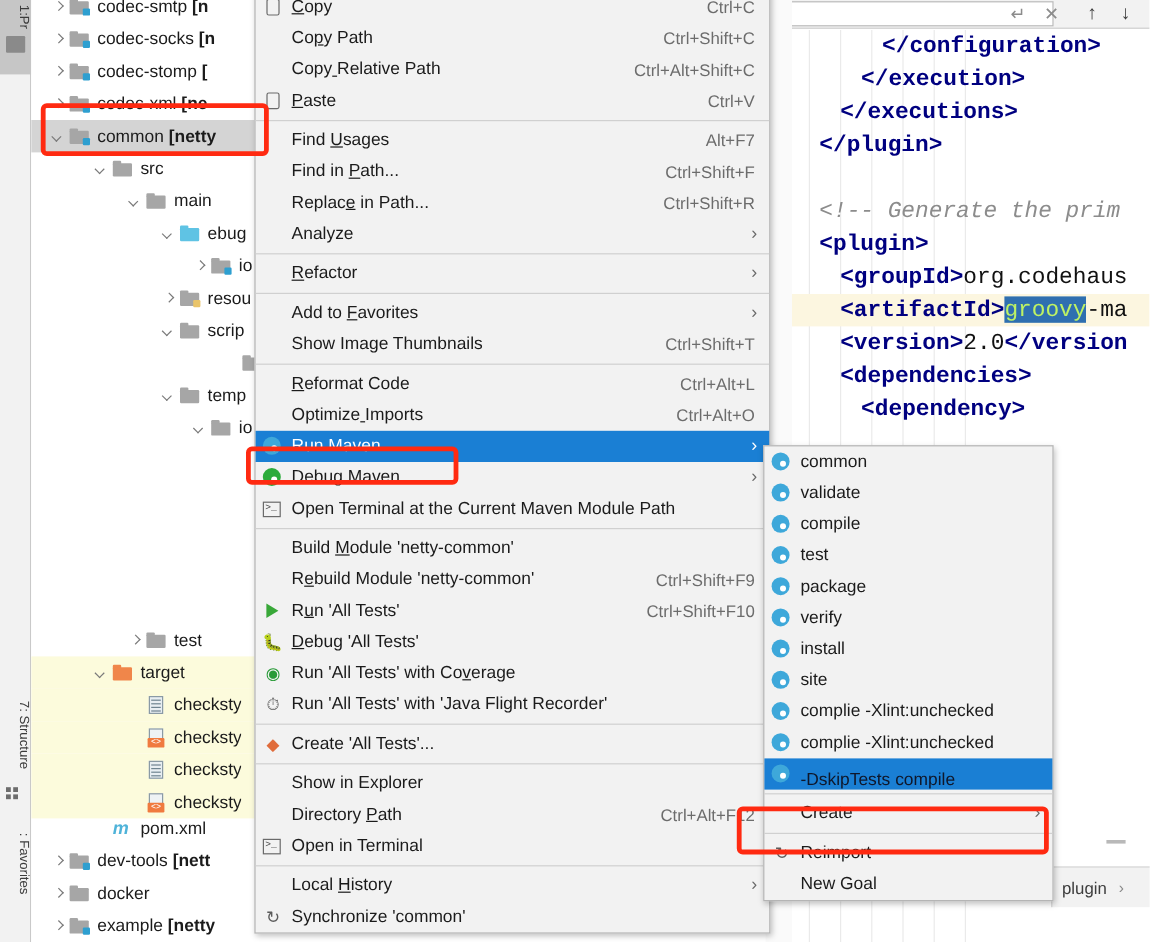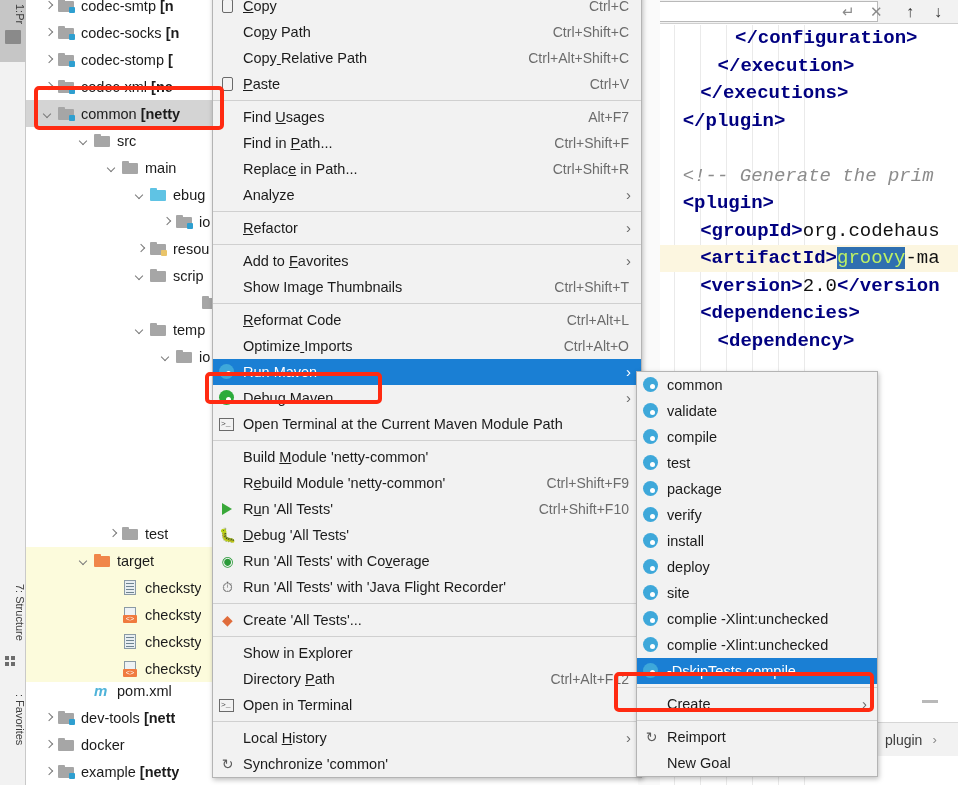--- a/index.html
+++ b/index.html
@@ -168,21 +168,21 @@
   #submenu{
     position:absolute;left:636px;top:371px;width:242px;
     background:#f2f2f2;border:1px solid #b4b4b4;box-sizing:border-box;
     box-shadow:1px 2px 5px rgba(0,0,0,.25);
   }
   .si{
     position:relative;height:26px;display:flex;align-items:center;
     font-size:14.5px;color:#1b1b1b;padding-left:30px;box-sizing:border-box;
   }
   .si .micoslot{position:absolute;left:6px;top:5px;width:17px;height:17px;}
-  .si.sel{background:#1a7fd4;color:#ffffff;}
+  .si.sel{background:#1a7fd4;color:#0f172a;align-items:flex-end;}
   .si .sub{position:absolute;right:10px;color:#6a6a6a;font-size:15px;line-height:14px;}
 
   
   .redbox{position:absolute;border:4px solid #ff2a11;border-radius:5px;box-sizing:border-box;pointer-events:none;}
 </style>
 </head>
 <body>
 
 <div id="toolstrip">
   <div class="vtab" id="vtab-project">
@@ -666,26 +666,20 @@
     <div class="si">
       <span class="micoslot">
         <div class="gear blue big"></div>
       </span>
       <span>install</span>
     </div>
     <div class="si">
       <span class="micoslot">
         <div class="gear blue big"></div>
       </span>
-      <span>deploy</span>
-    </div>
-    <div class="si">
-      <span class="micoslot">
-        <div class="gear blue big"></div>
-      </span>
       <span>site</span>
     </div>
     <div class="si">
       <span class="micoslot">
         <div class="gear blue big"></div>
       </span>
       <span>complie -Xlint:unchecked</span>
     </div>
     <div class="si">
       <span class="micoslot">

